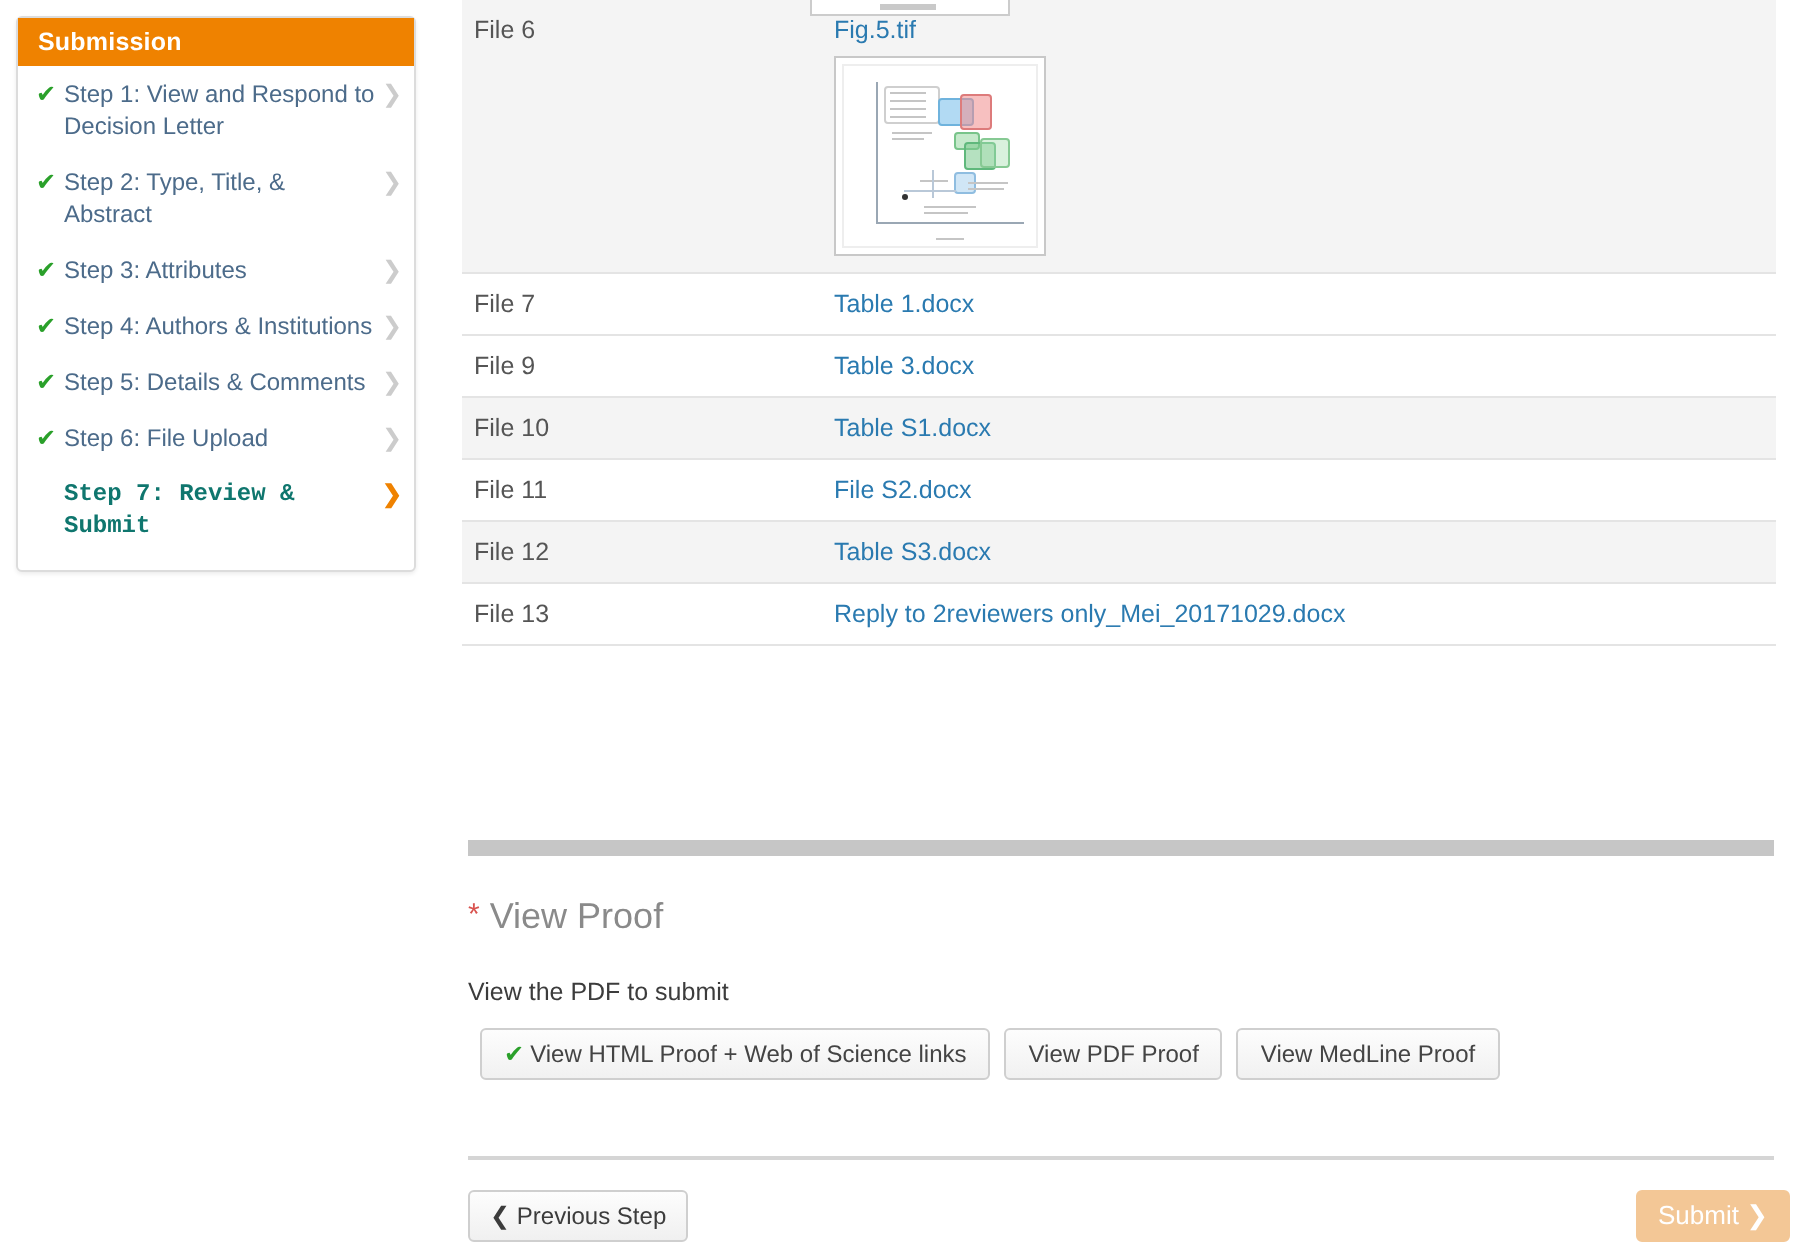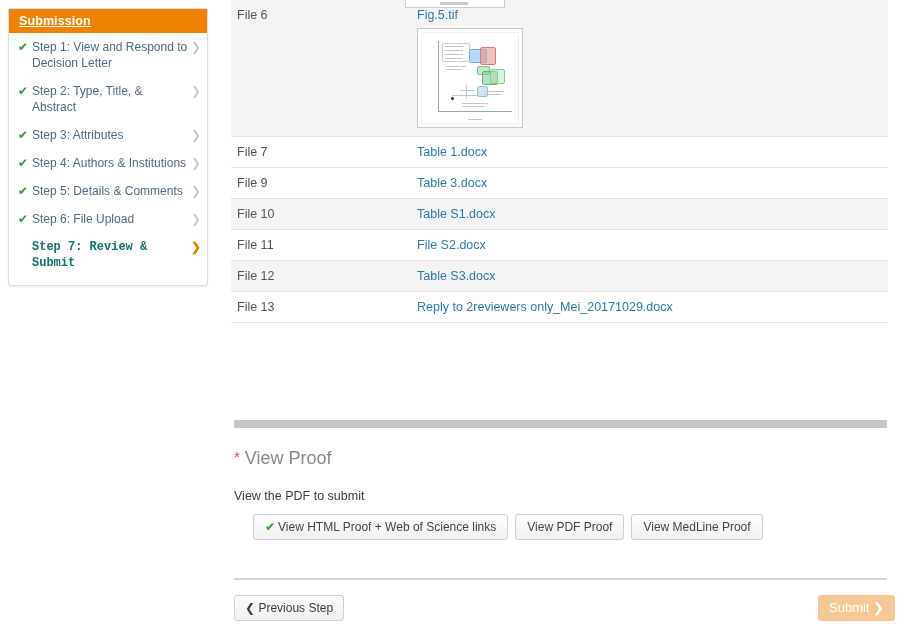--- a/index.html
+++ b/index.html
@@ -20,21 +20,20 @@
     box-shadow: 0 1px 2px rgba(0,0,0,0.08);
     padding-bottom: 8px;
   }
   #sidebar-header {
     background: #ef8200;
     color: #ffffff;
     font-size: 12.5px;
     font-weight: bold;
     padding: 5px 0 5px 10px;
     letter-spacing: .1px;
-    text-decoration: underline;
   }
   .step-row {
     display: flex;
     align-items: flex-start;
     padding: 6px 6px 6px 9px;
     font-size: 12px;
     line-height: 16px;
     color: #4c6b8a;
     cursor: pointer;
   }
@@ -113,21 +112,21 @@
   
   #proof-section { position: absolute; left: 234px; top: 448px; width: 660px; }
   #proof-title {
     font-size: 18px;
     color: #8a8a8a;
     font-weight: normal;
     margin: 0 0 20px 0;
   }
   #proof-title .req { color: #d9534f; font-size: 15px; vertical-align: 2px; }
   #proof-sub { font-size: 12.5px; color: #3c3c3c; margin-bottom: 11px; }
-  #proof-buttons { display: flex; gap: 7px; margin-left: 19px; }
+  #proof-buttons { display: flex; gap: 7px; margin-left: 6px; }
   .btn {
     font-family: "Liberation Sans", sans-serif;
     font-size: 12px;
     color: #444444;
     background: linear-gradient(#fdfdfd, #f1f1f1);
     border: 1px solid #cfcfcf;
     border-radius: 3px;
     padding: 5px 11px;
     cursor: pointer;
     white-space: nowrap;

